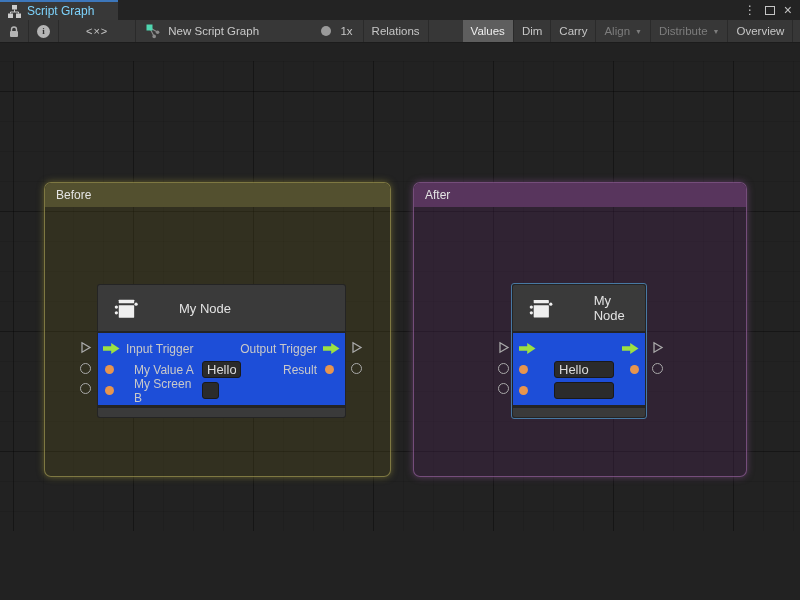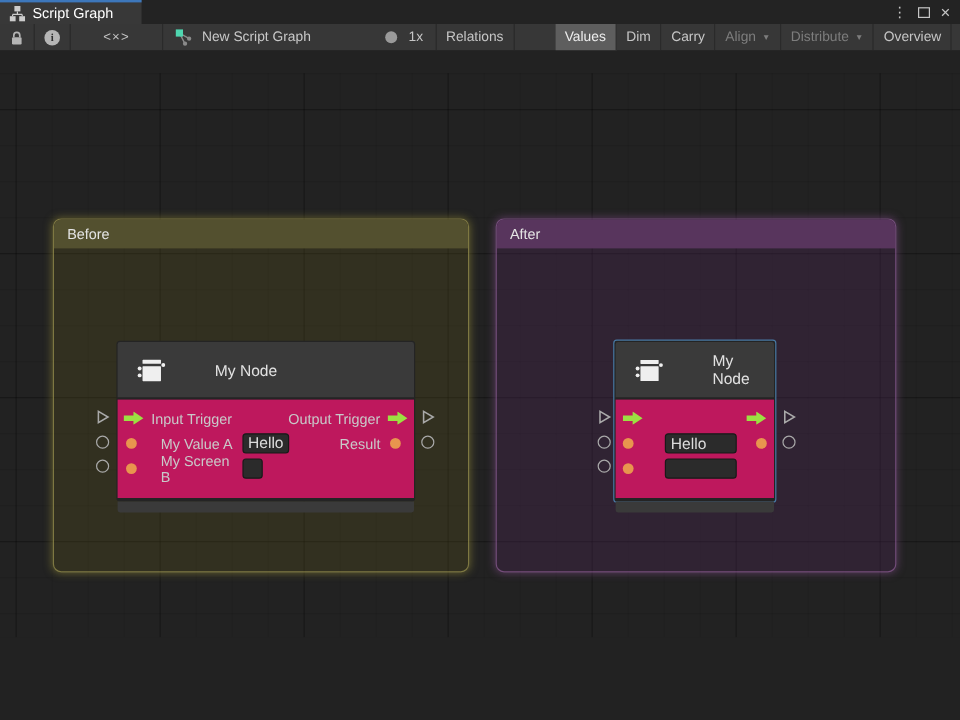--- a/index.html
+++ b/index.html
@@ -5,21 +5,21 @@
   * { margin:0; padding:0; box-sizing:border-box; }
   html,body { width:800px; height:600px; overflow:hidden; background:#222;
     font-family:"Liberation Sans", sans-serif; }
   .page { position:relative; width:800px; height:600px; background:#222; }
 
   
   .tabbar { position:absolute; top:0; left:0; width:800px; height:20px;
     background:#232323; display:flex; align-items:stretch; }
   .tab { width:118px; background:#383838; border-top:2px solid #3d77bb;
     display:flex; align-items:center; gap:6px; padding-left:8px;
-    color:#ffffff; font-size:12px; }
+    color:#7dd3fc; font-size:12px; }
   .win-controls { margin-left:auto; display:flex; align-items:center;
     gap:9px; padding-right:8px; color:#c5c5c5; }
   .menu-dots { font-size:12px; line-height:1; }
   .maxbox { width:10px; height:9px; border:1.5px solid #c5c5c5; display:inline-block; }
   .close-x { font-size:14px; line-height:1; }
 
   
   .toolbar { position:absolute; top:20px; left:0; width:800px; height:23px;
     background:#373737; border-bottom:1px solid #1c1c1c;
     display:flex; align-items:center; font-size:11.5px; color:#c6c6c6;
@@ -64,21 +64,21 @@
   .group.after .group-header { background:#58355d; }
 
   
   .node { position:absolute; background:#242424; padding:1px; border-radius:3px; z-index:3; }
   .node.before-node { left:97px; top:223px; width:249px; height:134px; }
   .node.after-node { left:511px; top:222px; width:136px; height:136px;
     border:1px solid #4879a3; }
   .node-header { height:46px; background:#3a3a3a; display:flex; align-items:center;
     padding-left:15px; margin-bottom:2px; border-radius:2px 2px 0 0;gap:32px; }
   .node-title { margin-left:9px; font-size:13px; color:#e2e2e2; }
-  .node-body { background:#be185d; padding:5px 0 14px; }
+  .node-body { background:#1d4ed8; padding:5px 0 4px; }
   .node-row { height:21px; display:flex; align-items:center; font-size:12px; color:#c9c9c9; }
   .node-footer { height:9px; background:#3a3a3a; margin-top:3px; border-radius:0 0 2px 2px; }
 
   .arrow-svg { display:block; flex:none; }
   .row-trigger .arrow-svg.in { margin-left:5px; }
   .trig-label { margin-left:6px; }
   .right-part { margin-left:auto; display:flex; align-items:center; margin-right:11px; }
   .right-part.trig { margin-right:5px; }
   .right-part .arrow-svg { margin-left:6px; }
   .dot { width:9px; height:9px; border-radius:50%; background:#e8954e;

